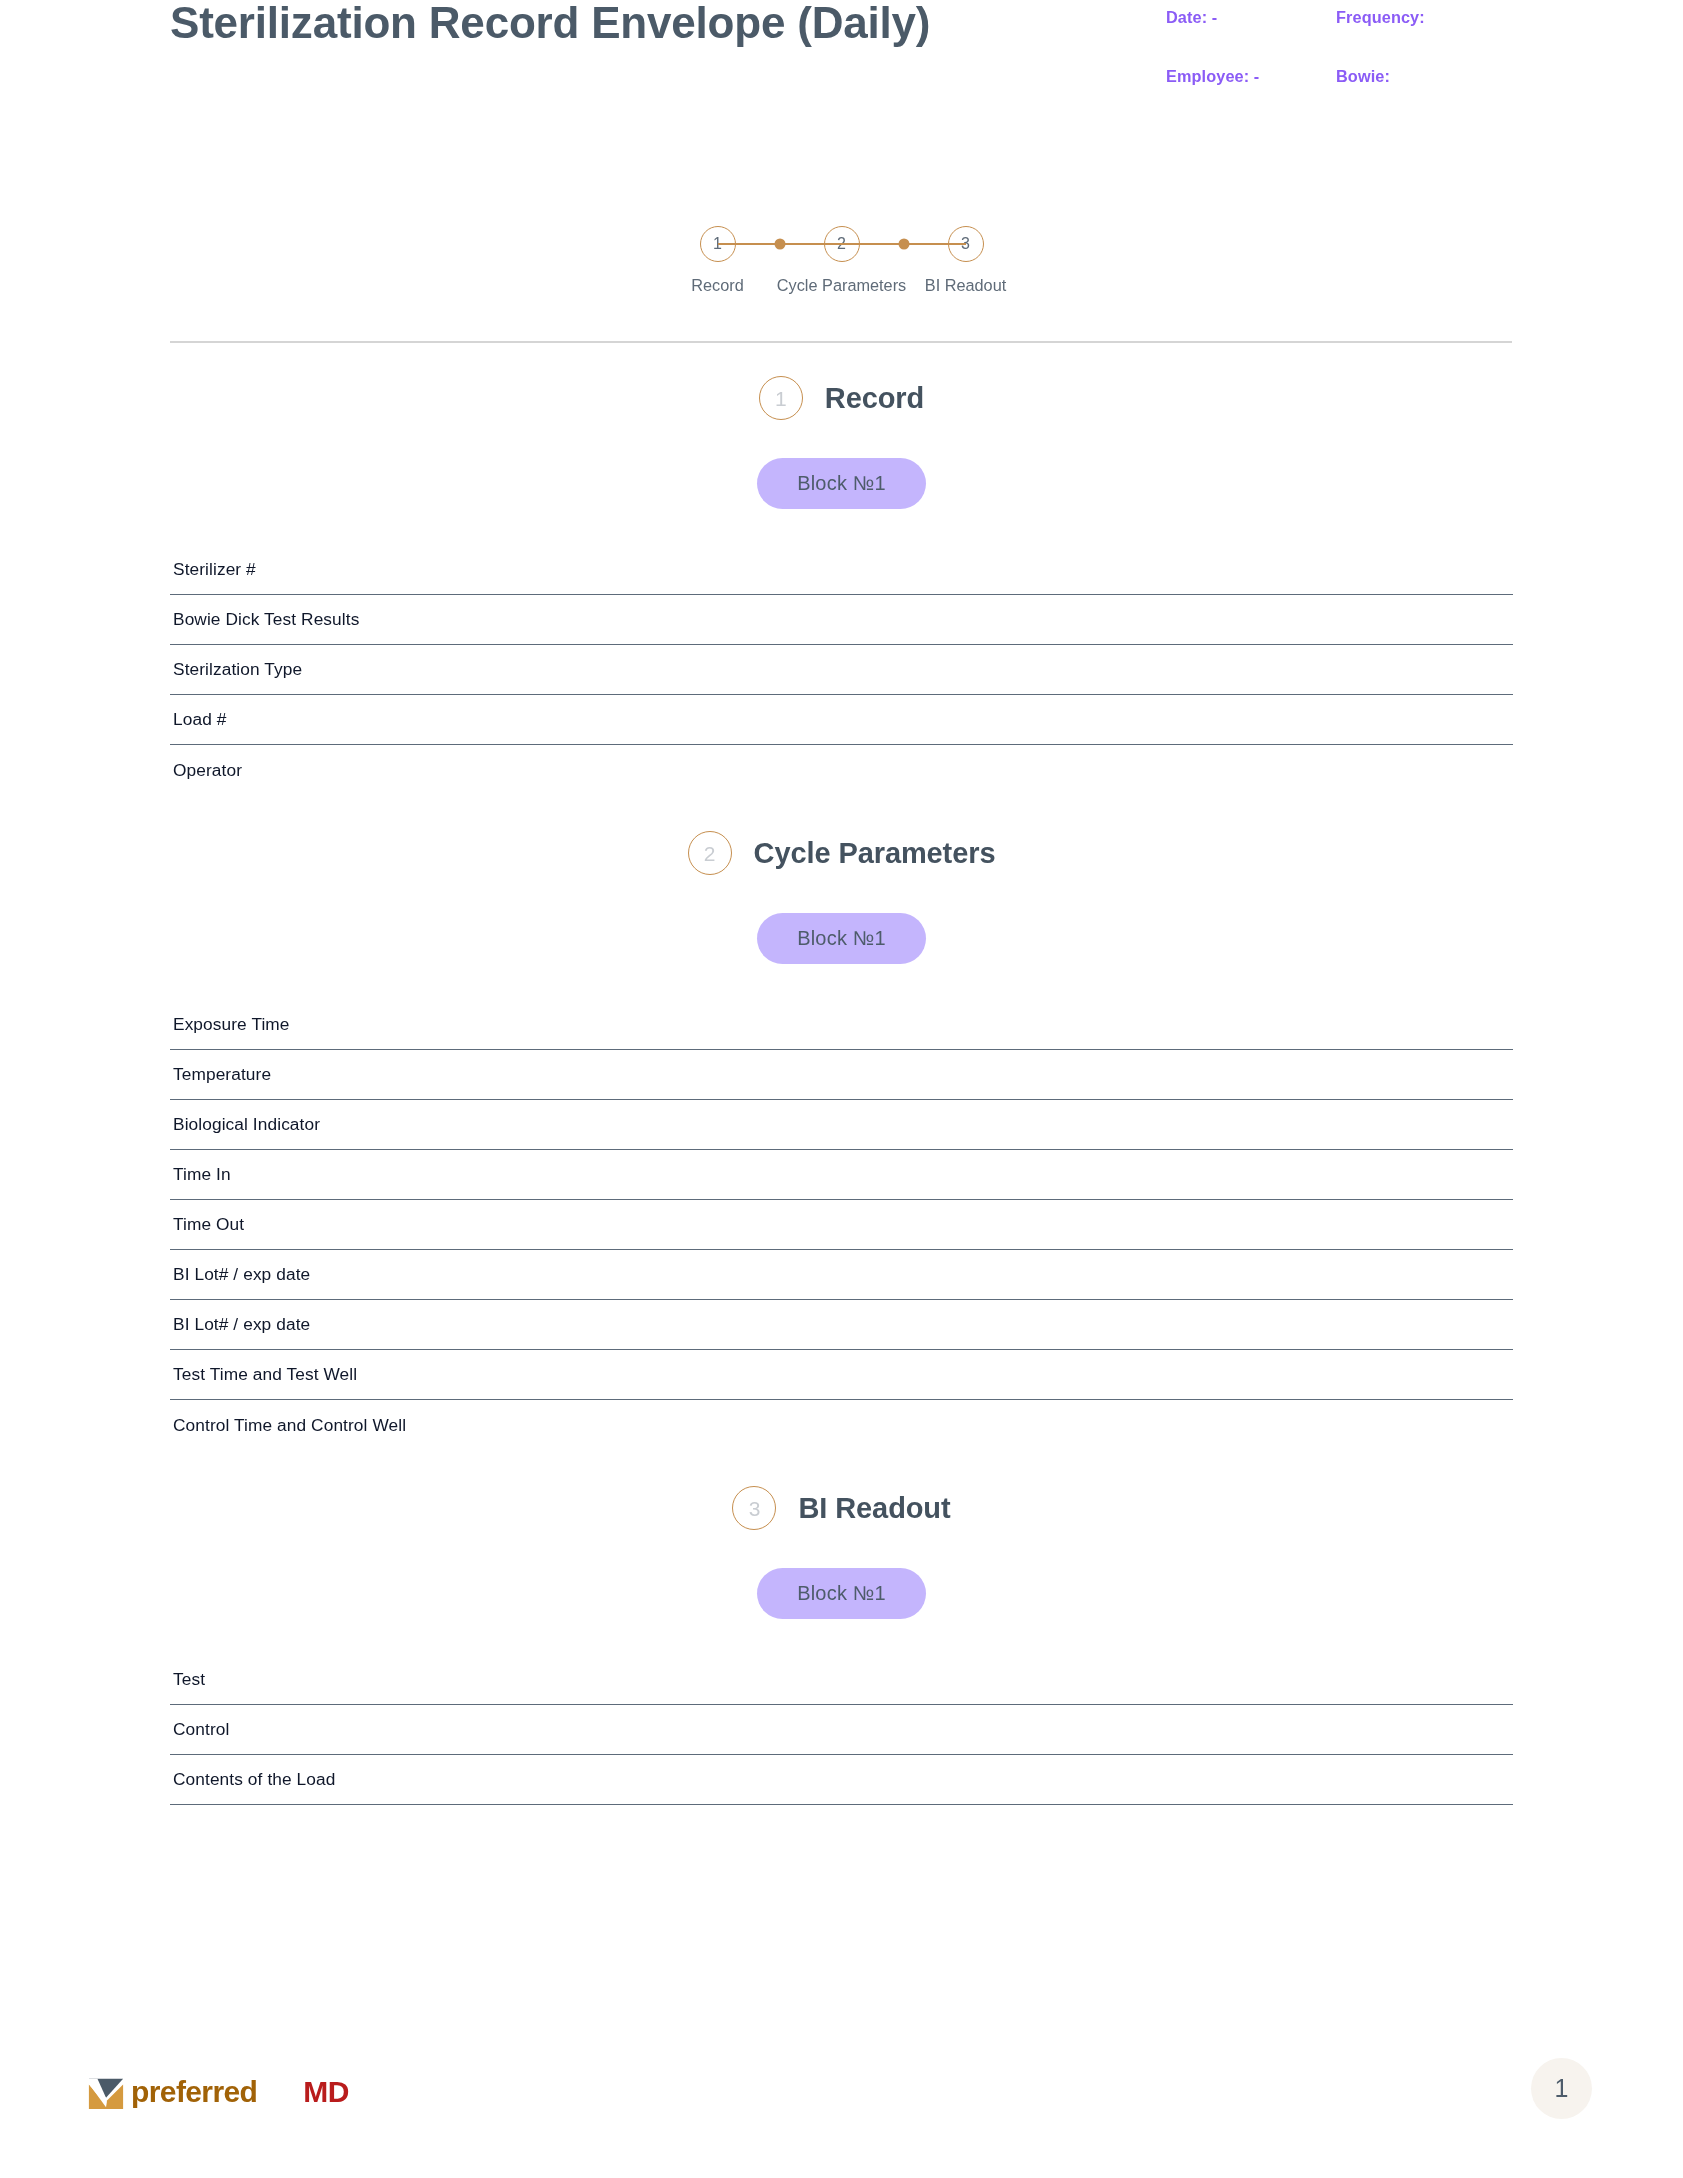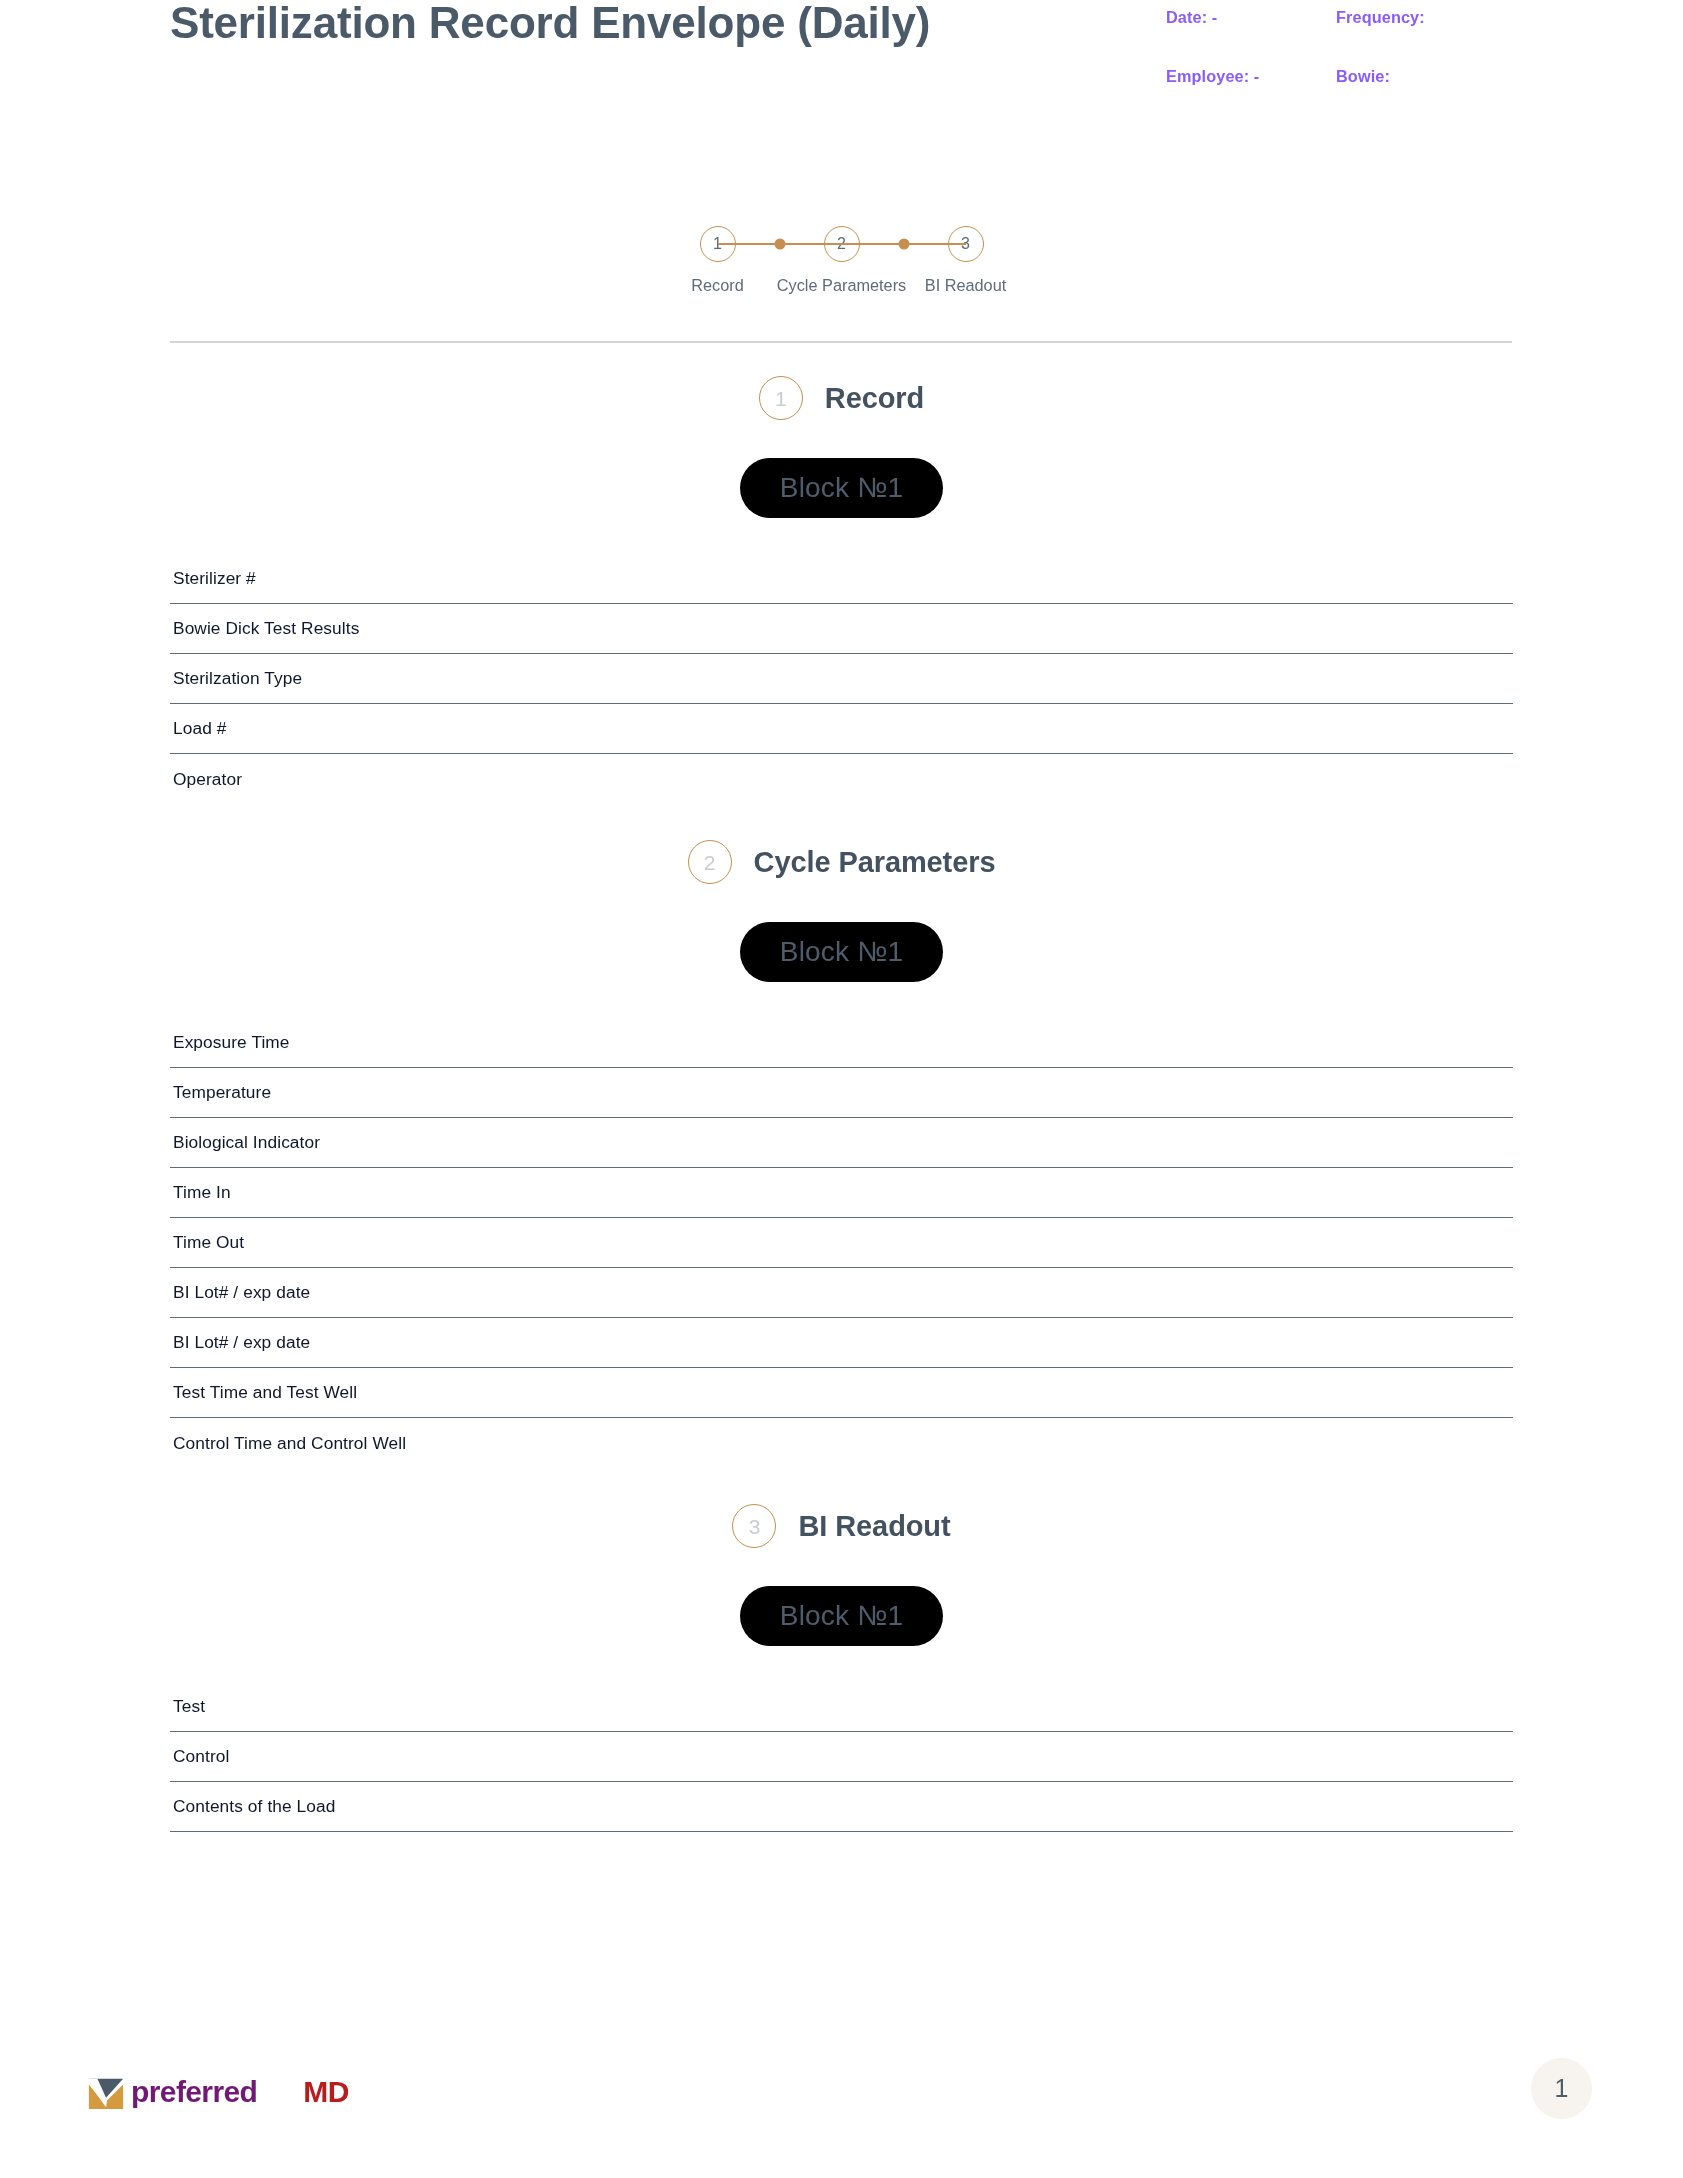--- a/index.html
+++ b/index.html
@@ -186,24 +186,24 @@
     letter-spacing: -0.1px;
   }
 
   .block-pill-wrap {
     display: flex;
     justify-content: center;
     margin-top: 38px;
   }
 
   .block-pill {
-    background: #000000;
+    background: #c4b5fd;
     border-radius: 40px;
     padding: 14px 40px;
-    font-size: 28px;
+    font-size: 20px;
     color: #4e5c6b;
     letter-spacing: 0.2px;
   }
 
   .fields {
     margin-top: 36px;
     padding: 0 170px;
   }
 
   .field-row {
@@ -247,21 +247,21 @@
     height: 38px;
     flex: none;
   }
 
   .logo-text {
     font-size: 30px;
     font-weight: 600;
     letter-spacing: -0.6px;
     line-height: 1;
   }
-  .logo-text .t1 { color: #701a75; }
+  .logo-text .t1 { color: #a16207; }
   .logo-text .t2 { color: #b91c1c; margin-left: 46px; }
 
   .page-badge {
     position: absolute;
     right: 91px;
     bottom: 59px;
     width: 61px;
     height: 61px;
     border-radius: 50%;
     background: #f7f3ee;

